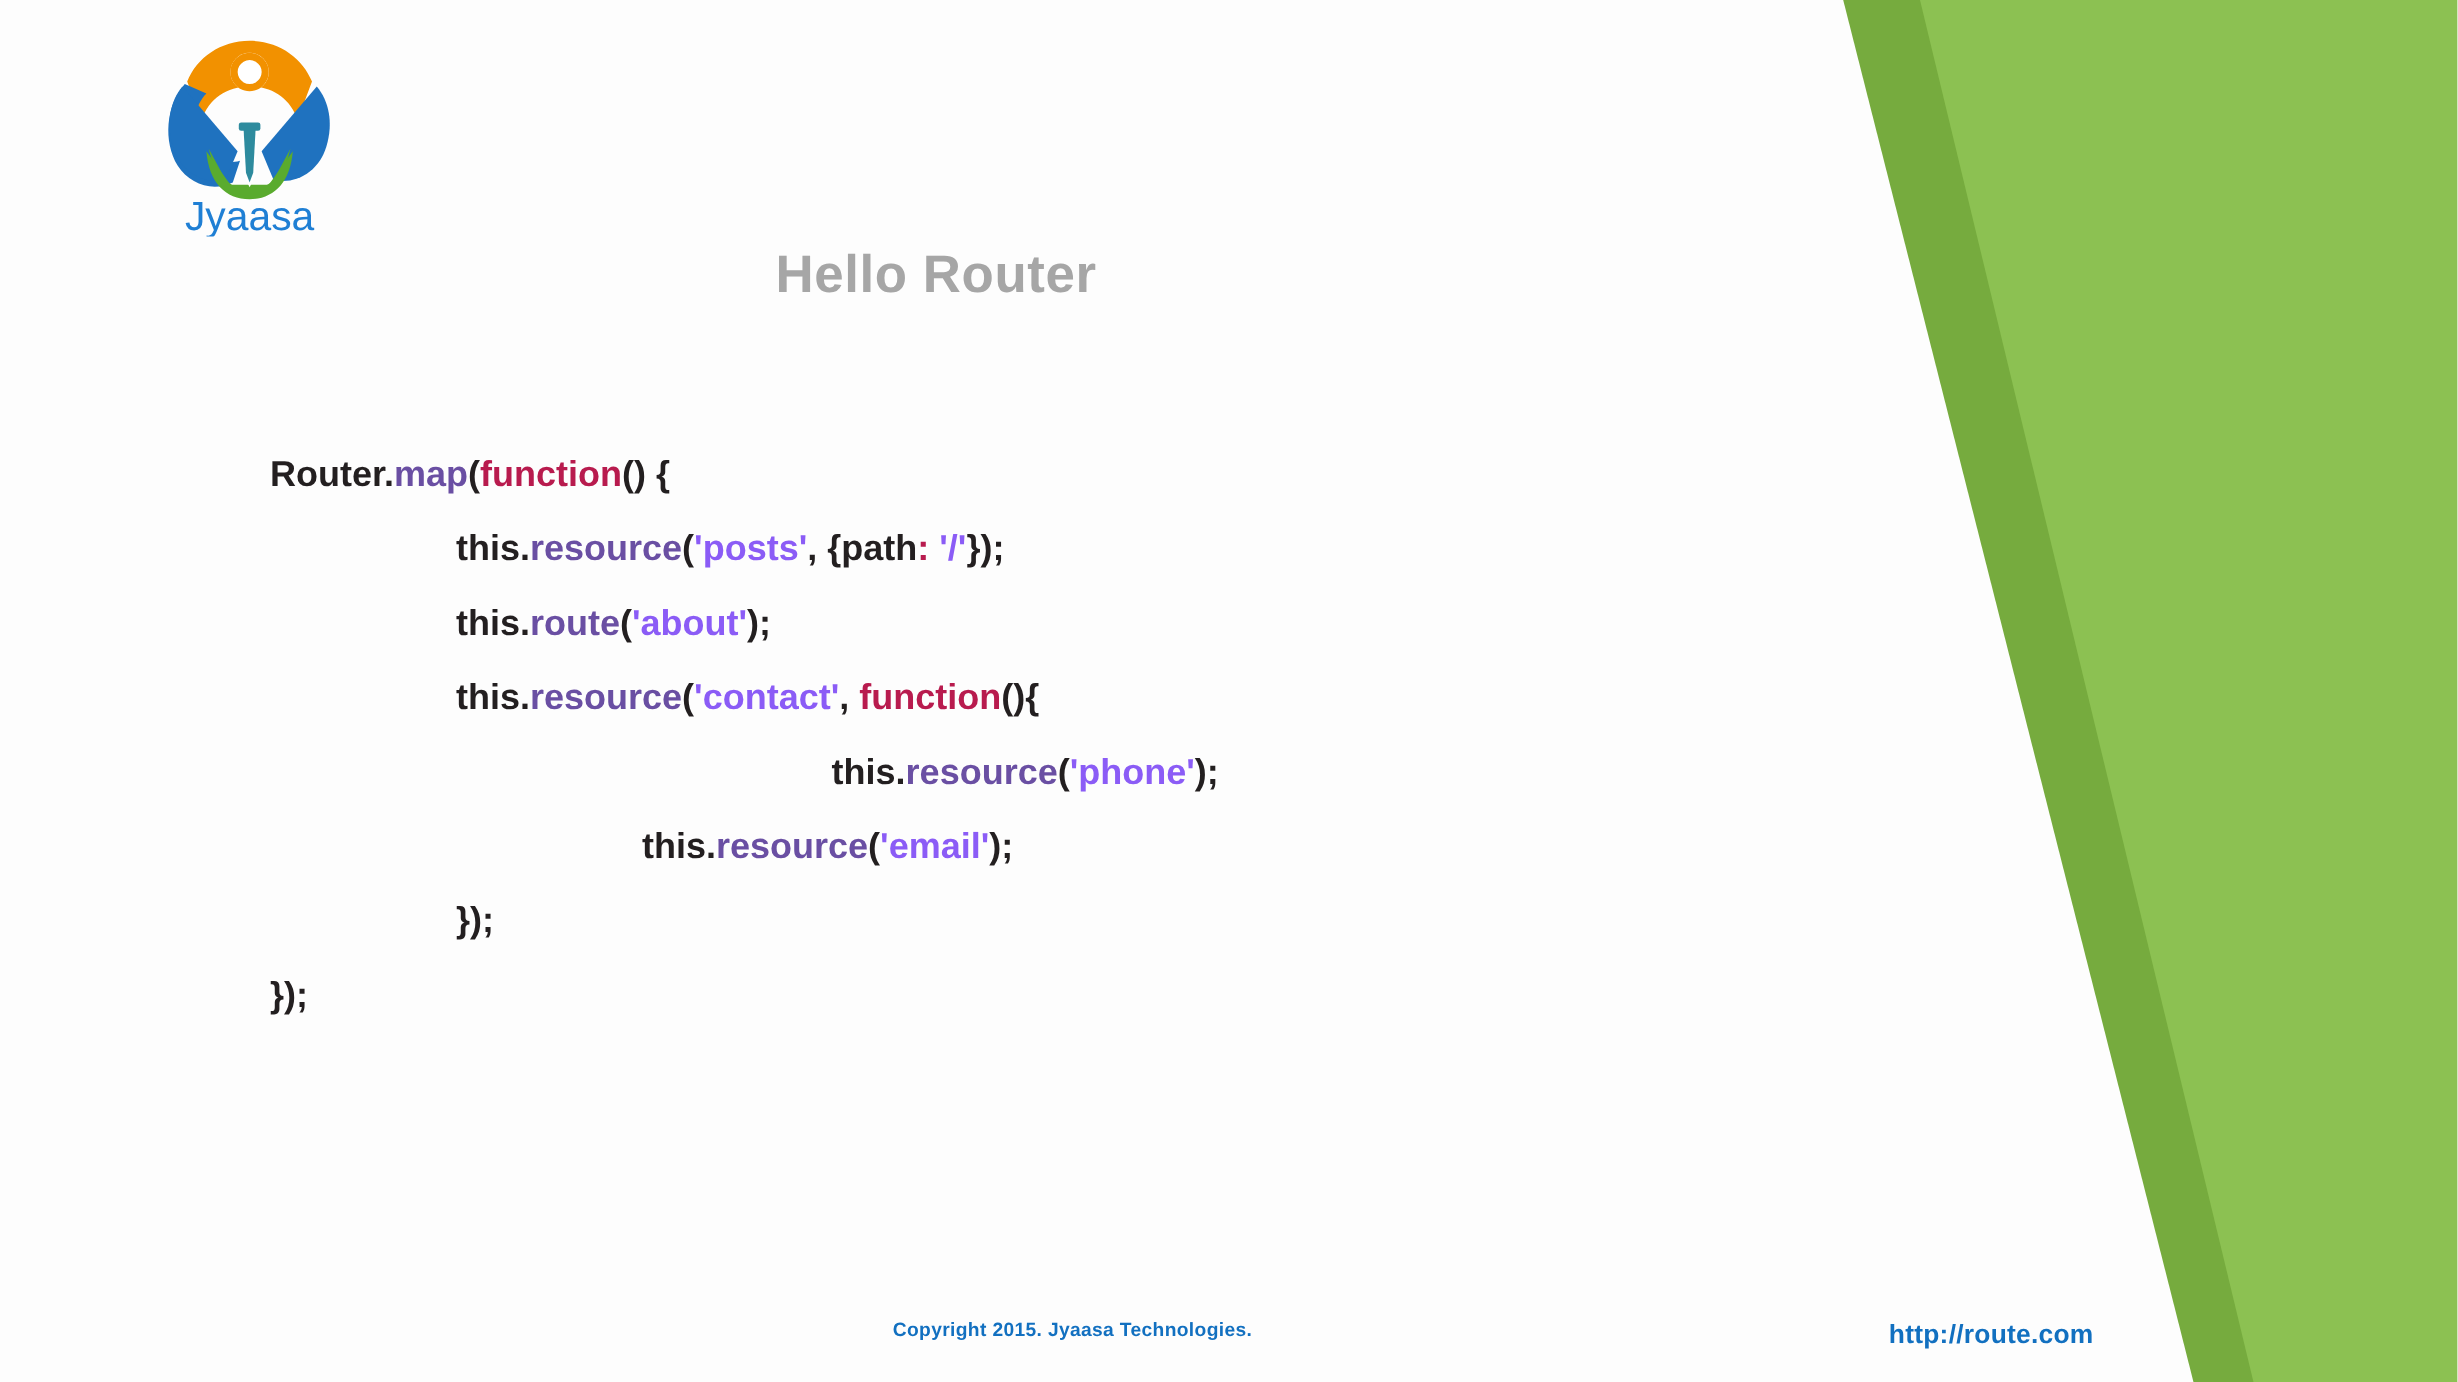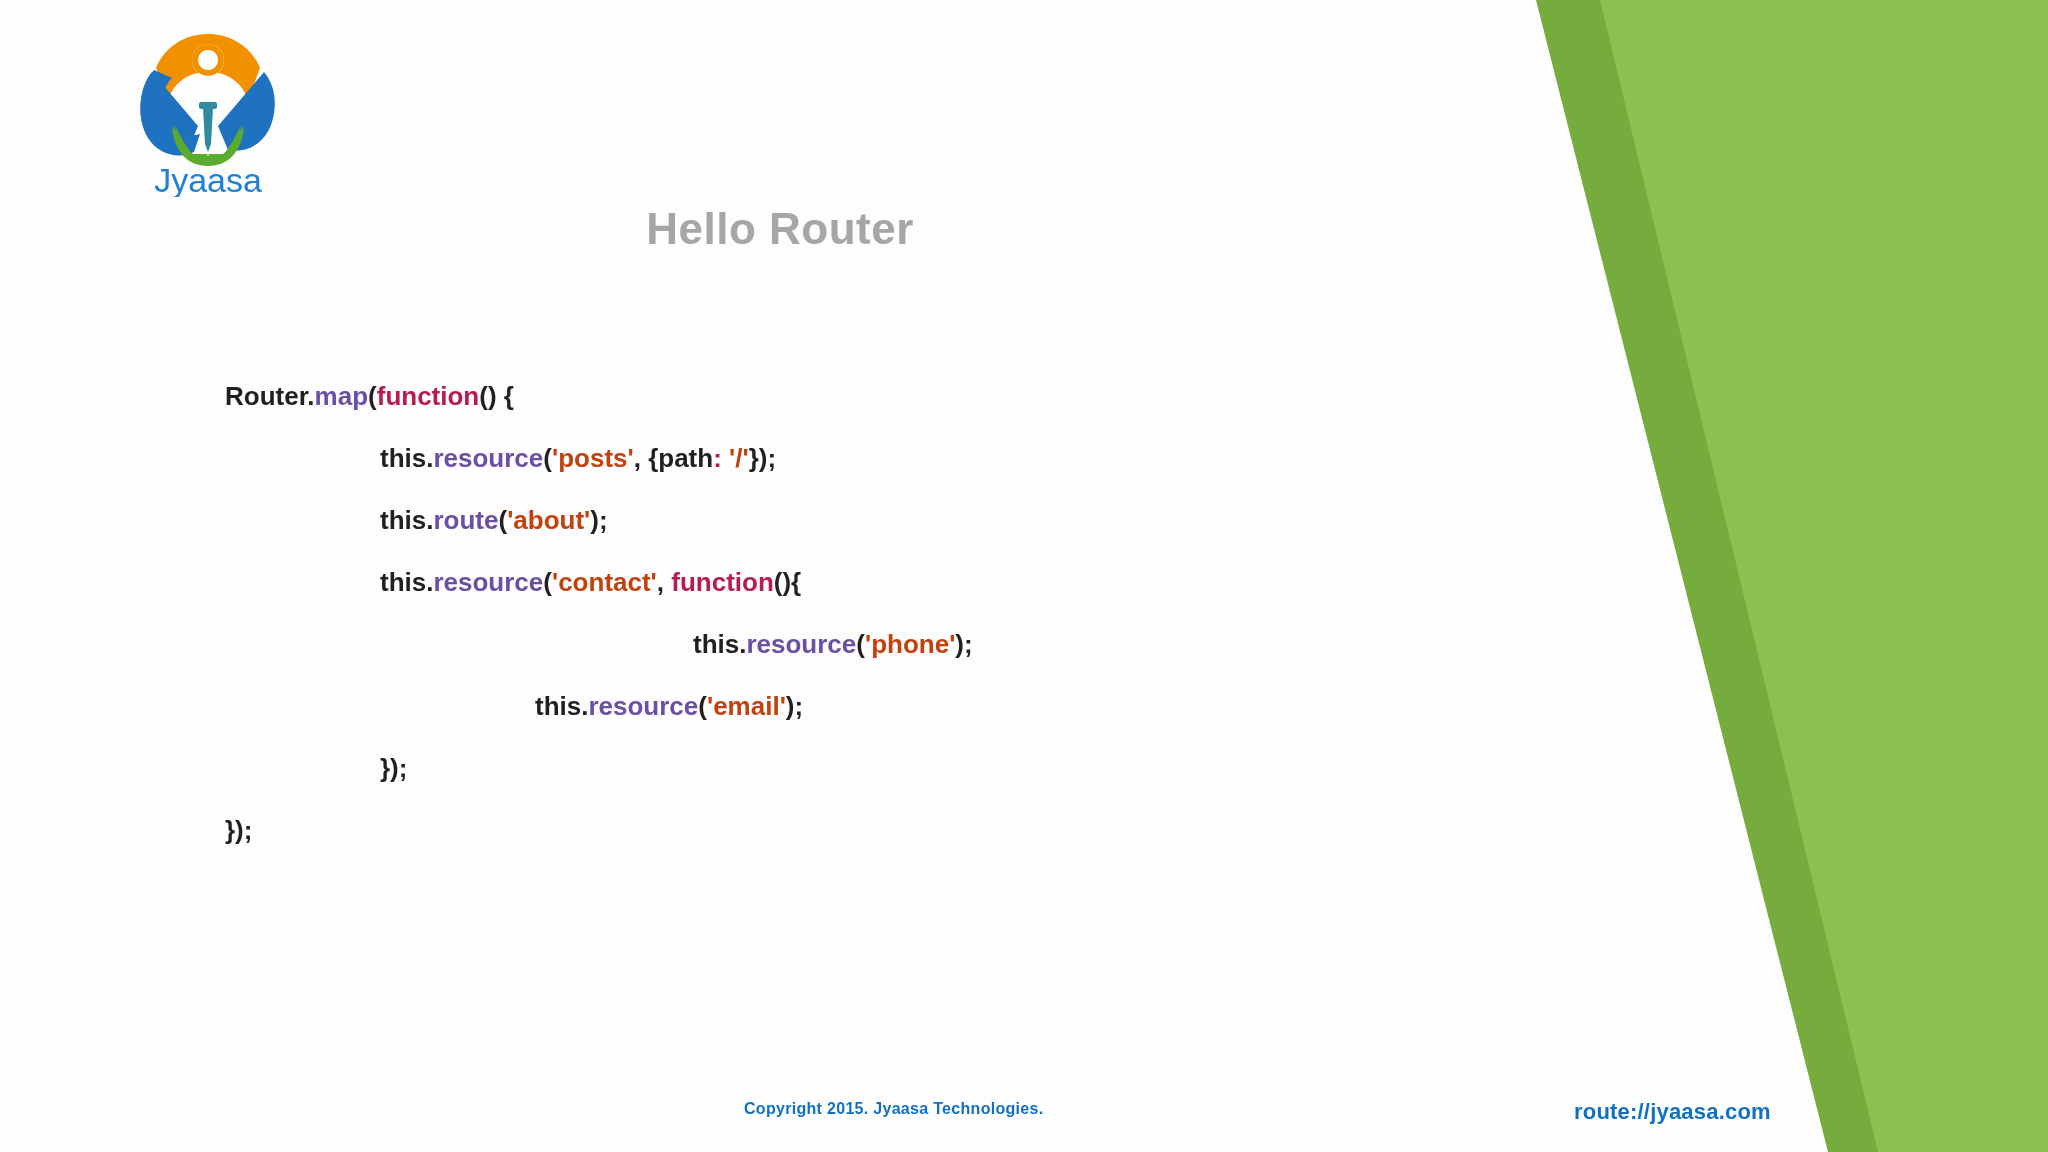--- a/index.html
+++ b/index.html
@@ -39,31 +39,31 @@
     font-weight:bold;
     color:#a6a6a6;
     letter-spacing:0.5px;
     line-height:1.1;
   }
   
   #code{
     position:absolute;
     left:225px;top:365px;
     font-family:"Liberation Sans", sans-serif;
-    font-size:26px;
+    font-size:30px;
     font-weight:bold;
     line-height:62px;
     color:#231f20;
     white-space:pre;
   }
   #code .line{white-space:pre;}
   .t-plain{color:#231f20;}
   .t-method{color:#6a4fa3;}
   .t-kw{color:#b81b4e;}
-  .t-str{color:#c2410c;}
+  .t-str{color:#8b5cf6;}
   .t-punct{color:#b81b4e;}
   
   #footer-copy{
     position:absolute;
     left:744px;top:1100px;
     font-size:16px;
     font-weight:bold;
     color:#1270c0;
     letter-spacing:0.3px;
   }
@@ -107,15 +107,15 @@
 
       <text x="80" y="170" text-anchor="middle" font-family="Liberation Sans, sans-serif" font-size="34" fill="#1f7fd4">Jyaasa</text>
     </svg>
   </div>
 
   <div id="title">Hello Router</div>
 
   <div id="code"><div class="line" style="padding-left: 0px;"><span class="t-plain">Router.</span><span class="t-method">map</span><span class="t-plain">(</span><span class="t-kw">function</span><span class="t-plain">() {</span></div><div class="line" style="padding-left: 155px;"><span class="t-plain">this.</span><span class="t-method">resource</span><span class="t-plain">(</span><span class="t-str">'posts'</span><span class="t-plain">, {path</span><span class="t-punct">:</span><span class="t-plain"> </span><span class="t-str">'/'</span><span class="t-plain">});</span></div><div class="line" style="padding-left: 155px;"><span class="t-plain">this.</span><span class="t-method">route</span><span class="t-plain">(</span><span class="t-str">'about'</span><span class="t-plain">);</span></div><div class="line" style="padding-left: 155px;"><span class="t-plain">this.</span><span class="t-method">resource</span><span class="t-plain">(</span><span class="t-str">'contact'</span><span class="t-plain">, </span><span class="t-kw">function</span><span class="t-plain">(){</span></div><div class="line" style="padding-left: 468px;"><span class="t-plain">this.</span><span class="t-method">resource</span><span class="t-plain">(</span><span class="t-str">'phone'</span><span class="t-plain">);</span></div><div class="line" style="padding-left: 310px;"><span class="t-plain">this.</span><span class="t-method">resource</span><span class="t-plain">(</span><span class="t-str">'email'</span><span class="t-plain">);</span></div><div class="line" style="padding-left: 155px;"><span class="t-plain">});</span></div><div class="line" style="padding-left: 0px;"><span class="t-plain">});</span></div></div>
 
   <div id="footer-copy">Copyright 2015. Jyaasa Technologies.</div>
-  <div id="footer-url">route://jyaasa.com</div>
+  <div id="footer-url">http://route.com</div>
 
 </div>
 
 </body></html>

